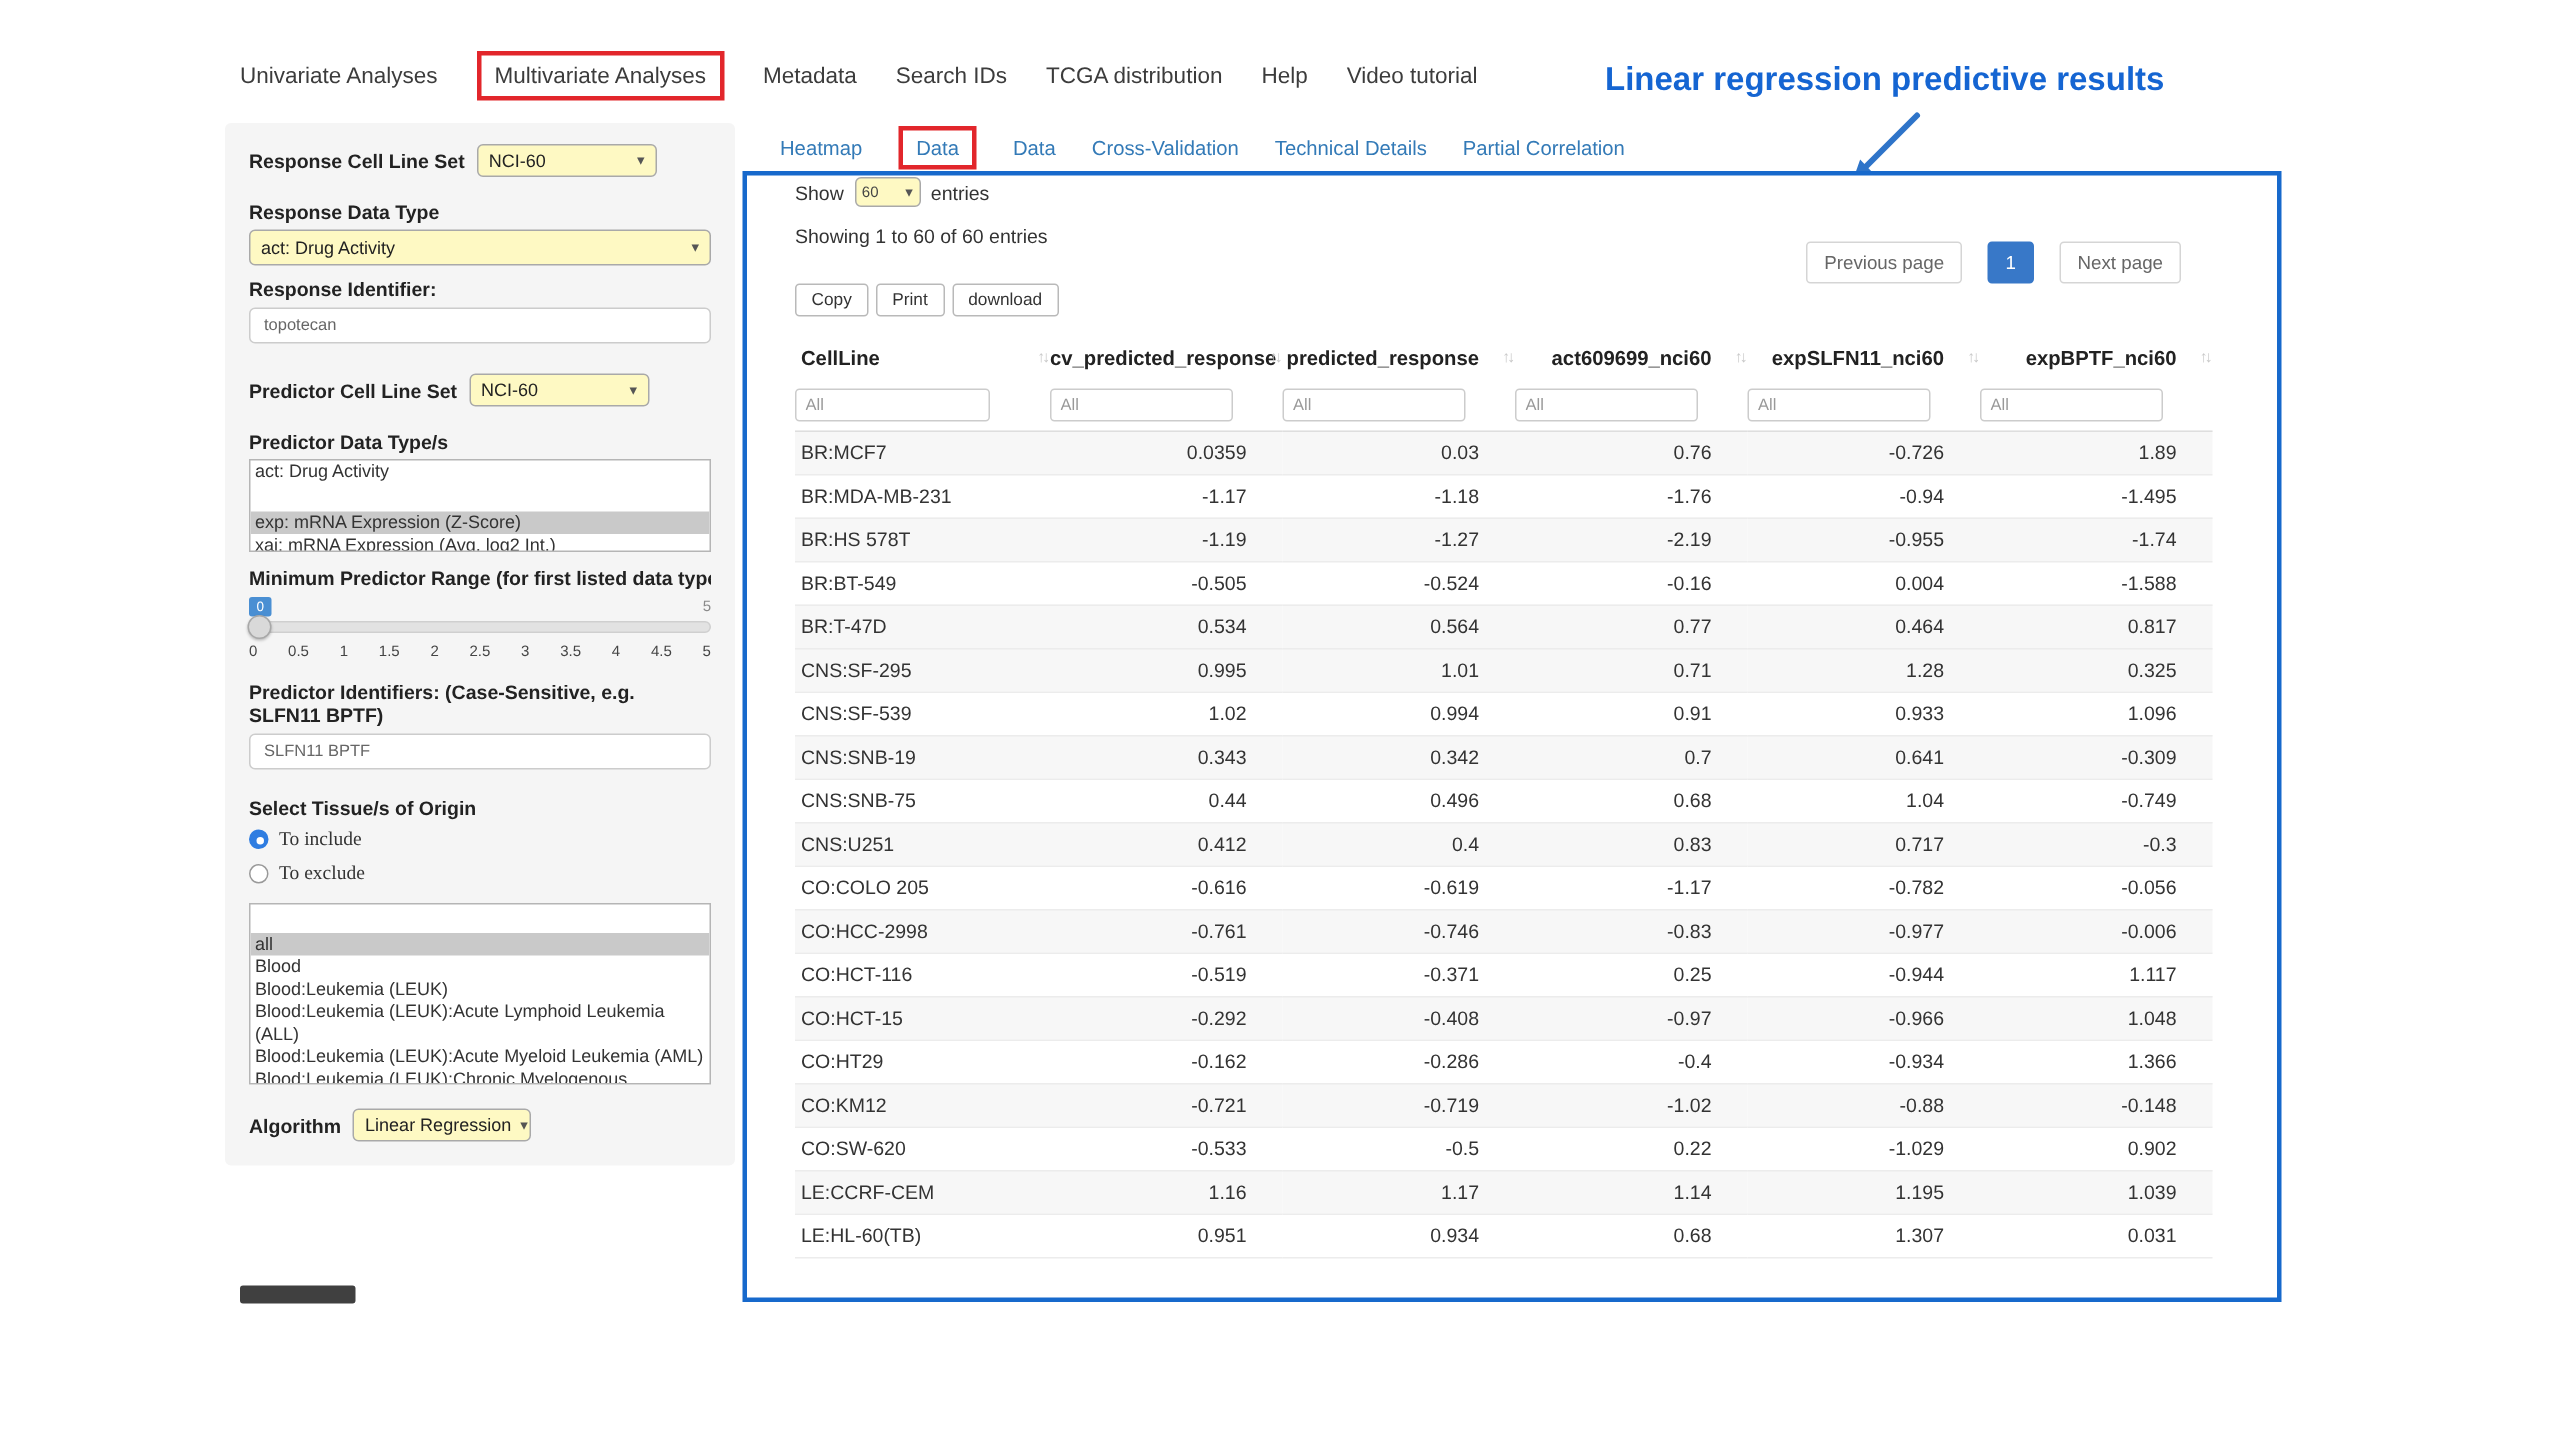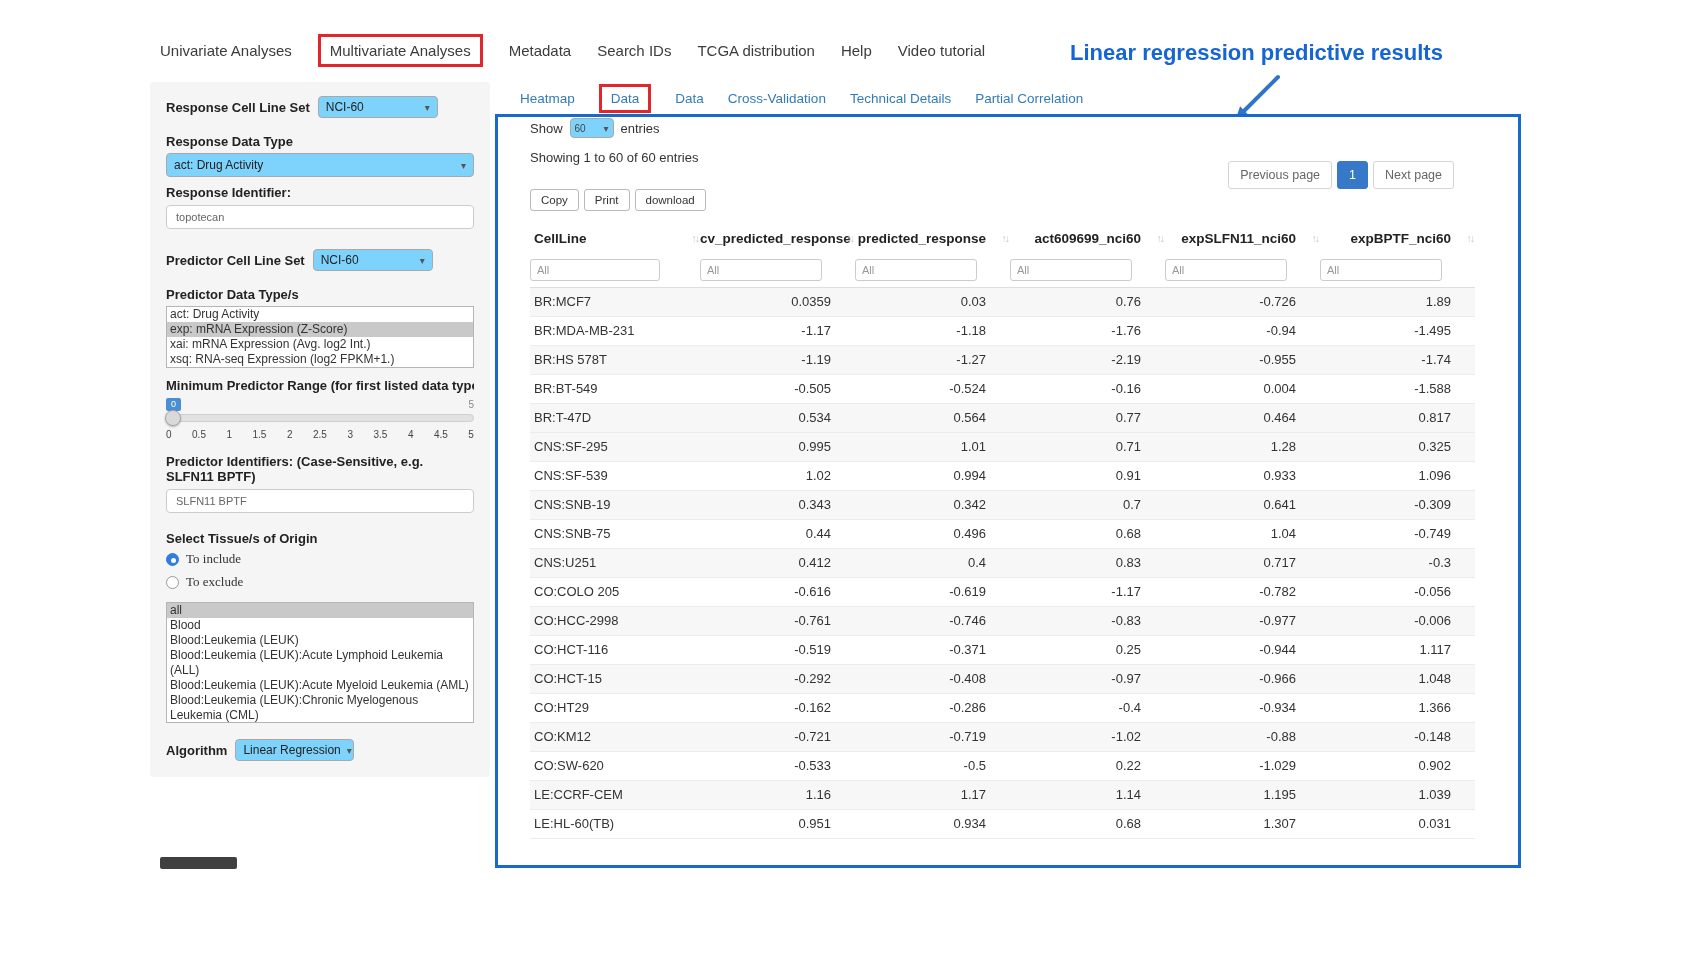--- a/index.html
+++ b/index.html
@@ -14,30 +14,30 @@
 
   
   .annotation { position: absolute; left: 1070px; top: 40px; font-size: 22px; font-weight: bold; color: var(--annotation-blue); white-space: nowrap; }
   .annotation-arrow { position: absolute; left: 1228px; top: 74px; }
 
   
   .sidebar { position: absolute; left: 150px; top: 82px; width: 340px; height: 695px; background: #f5f5f5; border-radius: 4px; padding: 14px 16px; font-size: 13px; overflow: hidden; }
   .sb-label { display: block; font-weight: bold; font-size: 13px; color: #222; margin-bottom: 5px; }
   .inline-row { display: flex; align-items: center; gap: 8px; margin-bottom: 16px; }
   .inline-row .sb-label { margin-bottom: 0; white-space: nowrap; }
-  .fselect { background: #7dd3fc; border: 1px solid #a9a9a9; border-radius: 4px; height: 22px; display: flex; align-items: center; justify-content: space-between; padding: 0 7px; font-size: 12px; color: #222; cursor: pointer; white-space: nowrap; }
+  .fselect { background: #fef9c3; border: 1px solid #a9a9a9; border-radius: 4px; height: 22px; display: flex; align-items: center; justify-content: space-between; padding: 0 7px; font-size: 12px; color: #222; cursor: pointer; white-space: nowrap; }
   .fselect .caret { font-size: 10px; color: #555; margin-left: 6px; }
   .fselect.full { width: 100%; height: 24px; margin-bottom: 8px; }
   .fselect.w120 { width: 120px; }
   .fselect.w132 { width: 119px; }
   .text-input { width: 100%; height: 24px; border: 1px solid #ccc; border-radius: 4px; background: #fff; font-size: 11px; color: #666; padding: 0 9px; font-family: inherit; }
   .mb20 { margin-bottom: 20px; } .mb18 { margin-bottom: 18px; } .mb4 { margin-bottom: 4px; }
   .listbox { background: #fff; border: 1px solid #b5b5b5; font-size: 12px; line-height: 15px; overflow: hidden; }
   .listbox .opt { padding: 0 3px; white-space: nowrap; overflow: hidden; cursor: default; }
-  .listbox .opt.selected { background: #c9c9c9; }
+  .listbox .opt.selected { background: #c9c9c9; margin-top: 19px; }
   #predictor-listbox { height: 62px; margin-bottom: 10px; }
   #tissue-listbox { height: 121px; margin-bottom: 16px; }
   #tissue-listbox .opt { white-space: normal; }
   .nowrap { white-space: nowrap; overflow: hidden; }
 
   
   .slider { margin: 2px 0 14px; }
   .slider-top { display: flex; justify-content: space-between; align-items: center; height: 14px; margin-bottom: 3px; }
   .slider-badge { background: #4a8fd3; color: #fff; font-size: 9px; line-height: 11px; padding: 1px 5px; border-radius: 2px; }
   .slider-max { font-size: 10px; color: #8a8a8a; }
@@ -55,21 +55,21 @@
   
   .tab-bar { position: absolute; left: 520px; top: 84px; display: flex; align-items: center; gap: 24px; font-size: 13.5px; color: var(--link-blue); white-space: nowrap; }
   .tab { cursor: pointer; }
   .tab.active-red { border: 3px solid var(--highlight-red); padding: 4px 9px; }
 
   
   .panel { position: absolute; left: 495px; top: 114px; width: 1026px; height: 754px; border: 3px solid var(--panel-border-blue); background: #fff; padding: 0 32px; overflow: hidden; }
   .show-row { display: flex; align-items: center; gap: 7px; font-size: 13px; margin-top: 1px; color: #333; }
   .show-select { width: 44px; height: 20px; font-size: 10px; color: #444; padding: 0 4px; }
   .showing-text { font-size: 13px; margin-top: 12px; color: #333; }
-  .pagination { position: absolute; top: 44px; right: 64px; display: flex; gap: 5px; }
+  .pagination { position: absolute; top: 44px; right: 64px; display: flex; gap: 17px; }
   .page-btn { background: #fff; border: 1px solid #d5d5d5; color: #666; padding: 6px 11px; border-radius: 3px; font-family: inherit; font-size: 12.5px; cursor: pointer; }
   .page-btn.active { background: var(--active-page-blue); border-color: var(--active-page-blue); color: #fff; }
   .toolbar { display: flex; gap: 5px; margin-top: 24px; }
   .tool-btn { background: #fff; border: 1px solid #b9b9b9; border-radius: 3px; font-size: 11.5px; color: #333; padding: 4px 10px; cursor: pointer; font-family: inherit; }
 
   
   .data-table { width: 945px; border-collapse: collapse; margin-top: 12px; table-layout: fixed; }
   .data-table th:first-child, .data-table td:first-child { width: 170px; }
   .data-table thead tr.hdr th { font-weight: bold; color: #222; font-size: 13.5px; text-align: left; position: relative; height: 30px; padding-left: 4px; }
   .data-table thead tr.hdr th.num { text-align: right; padding-right: 24px; padding-left: 0; }

